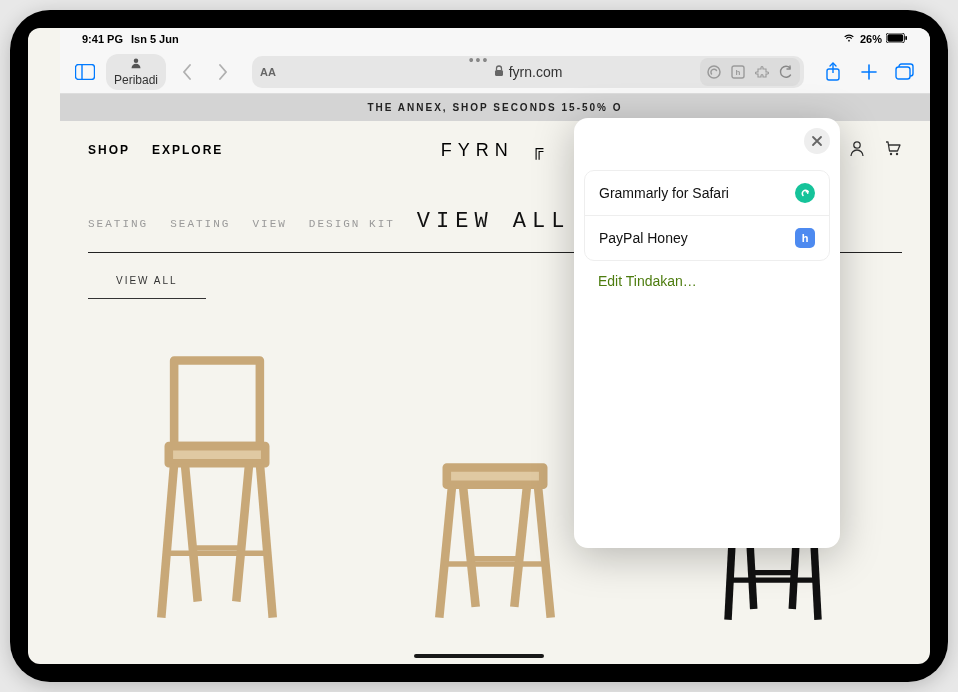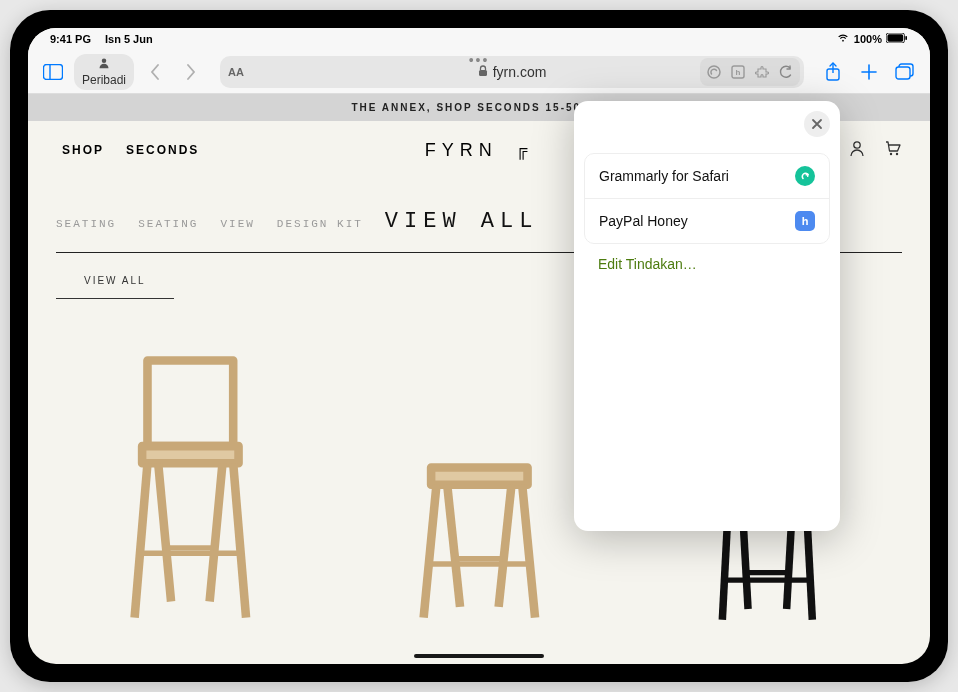--- a/index.html
+++ b/index.html
@@ -19,23 +19,24 @@
       background: #000;
       border-radius: 40px;
       padding: 18px;
       position: relative;
       box-shadow: 0 4px 20px rgba(0,0,0,0.2);
     }
     .screen {
       width: 100%;
       height: 100%;
       background: #f5f4ee;
-      border-radius: 28px;
+      border-radius: 12px;
       overflow: hidden;
       position: relative;
+      padding-left: 32px;
     }
     
     .status-bar {
       height: 22px;
       display: flex;
       align-items: center;
       justify-content: space-between;
       padding: 0 22px;
       font-size: 11px;
       font-weight: 600;
@@ -140,21 +141,20 @@
       padding: 8px 0;
       font-weight: 600;
       color: #222;
     }
     .site-header {
       display: flex;
       align-items: center;
       justify-content: space-between;
       padding: 18px 28px;
       background: #f5f4ee;
-      margin-left: 6px;
     }
     .nav-left { display: flex; gap: 22px; font-size: 12px; letter-spacing: 2px; font-weight: 600; }
     .brand-center {
       position: absolute;
       left: 50%;
       transform: translateX(-50%);
       font-size: 18px;
       letter-spacing: 6px;
       font-weight: 500;
       display: flex;
@@ -211,21 +211,21 @@
       display: flex;
       align-items: flex-end;
       justify-content: center;
       position: relative;
     }
     
     .chair svg { width: 100%; height: 100%; }
     
     .popover {
       position: absolute;
-      top: 73px;
+      top: 90px;
       right: 90px;
       width: 266px;
       background: #fff;
       border-radius: 14px;
       box-shadow: 0 8px 40px rgba(0,0,0,0.25);
       padding: 10px;
       z-index: 100;
       min-height: 430px;
     }
     .popover-close {
@@ -289,29 +289,29 @@
   </style>
 </head>
 <body>
 
 <div class="ipad-frame">
   <div class="screen">
 
     <div class="status-bar">
       <div class="status-left">
         <span>9:41 PG</span>
-        <span style="margin-left:10px">Isn 5 Jun</span>
+        <span style="margin-left:4px">Isn 5 Jun</span>
       </div>
       <div class="status-right">
         <span>
           <svg viewBox="0 0 20 14" width="14">
               <path d="M10 12a1.2 1.2 0 100-2.4 1.2 1.2 0 000 2.4zm-3.2-3.6a4.5 4.5 0 016.4 0l1.2-1.2a6.2 6.2 0 00-8.8 0l1.2 1.2zm-2.4-2.4a7.9 7.9 0 0111.2 0l1.2-1.2a9.6 9.6 0 00-13.6 0l1.2 1.2z" fill="#000"></path>
             </svg>
         </span>
-        <span>100%</span>
+        <span>26%</span>
         <span>
           <svg viewBox="0 0 26 12" width="22">
               <rect x="0" y="0" width="22" height="12" rx="3" fill="none" stroke="#000" stroke-width="1"></rect>
               <rect x="1.5" y="1.5" width="19" height="9" rx="2" fill="#000"></rect>
               <rect x="23" y="3.5" width="2" height="5" rx="1" fill="#000"></rect>
             </svg>
         </span>
       </div>
     </div>
 
@@ -402,21 +402,21 @@
     </div>
 
     <div class="content">
       <div class="promo-banner">
         <span>THE ANNEX, SHOP SECONDS 15-50% O</span>
       </div>
 
       <div class="site-header">
         <div class="nav-left">
           <span>SHOP</span>
-          <span>SECONDS</span>
+          <span>EXPLORE</span>
         </div>
         <div class="brand-center">
           <span>FYRN</span>
           <span class="brand-logo-mark">╔</span>
         </div>
         <div class="nav-right">
           <span>
             <svg viewBox="0 0 18 18">
                 <circle cx="9" cy="6" r="3.2" fill="none" stroke="#333" stroke-width="1.3"></circle>
                 <path d="M3 17c0-3.3 2.7-6 6-6s6 2.7 6 6" fill="none" stroke="#333" stroke-width="1.3"></path>

